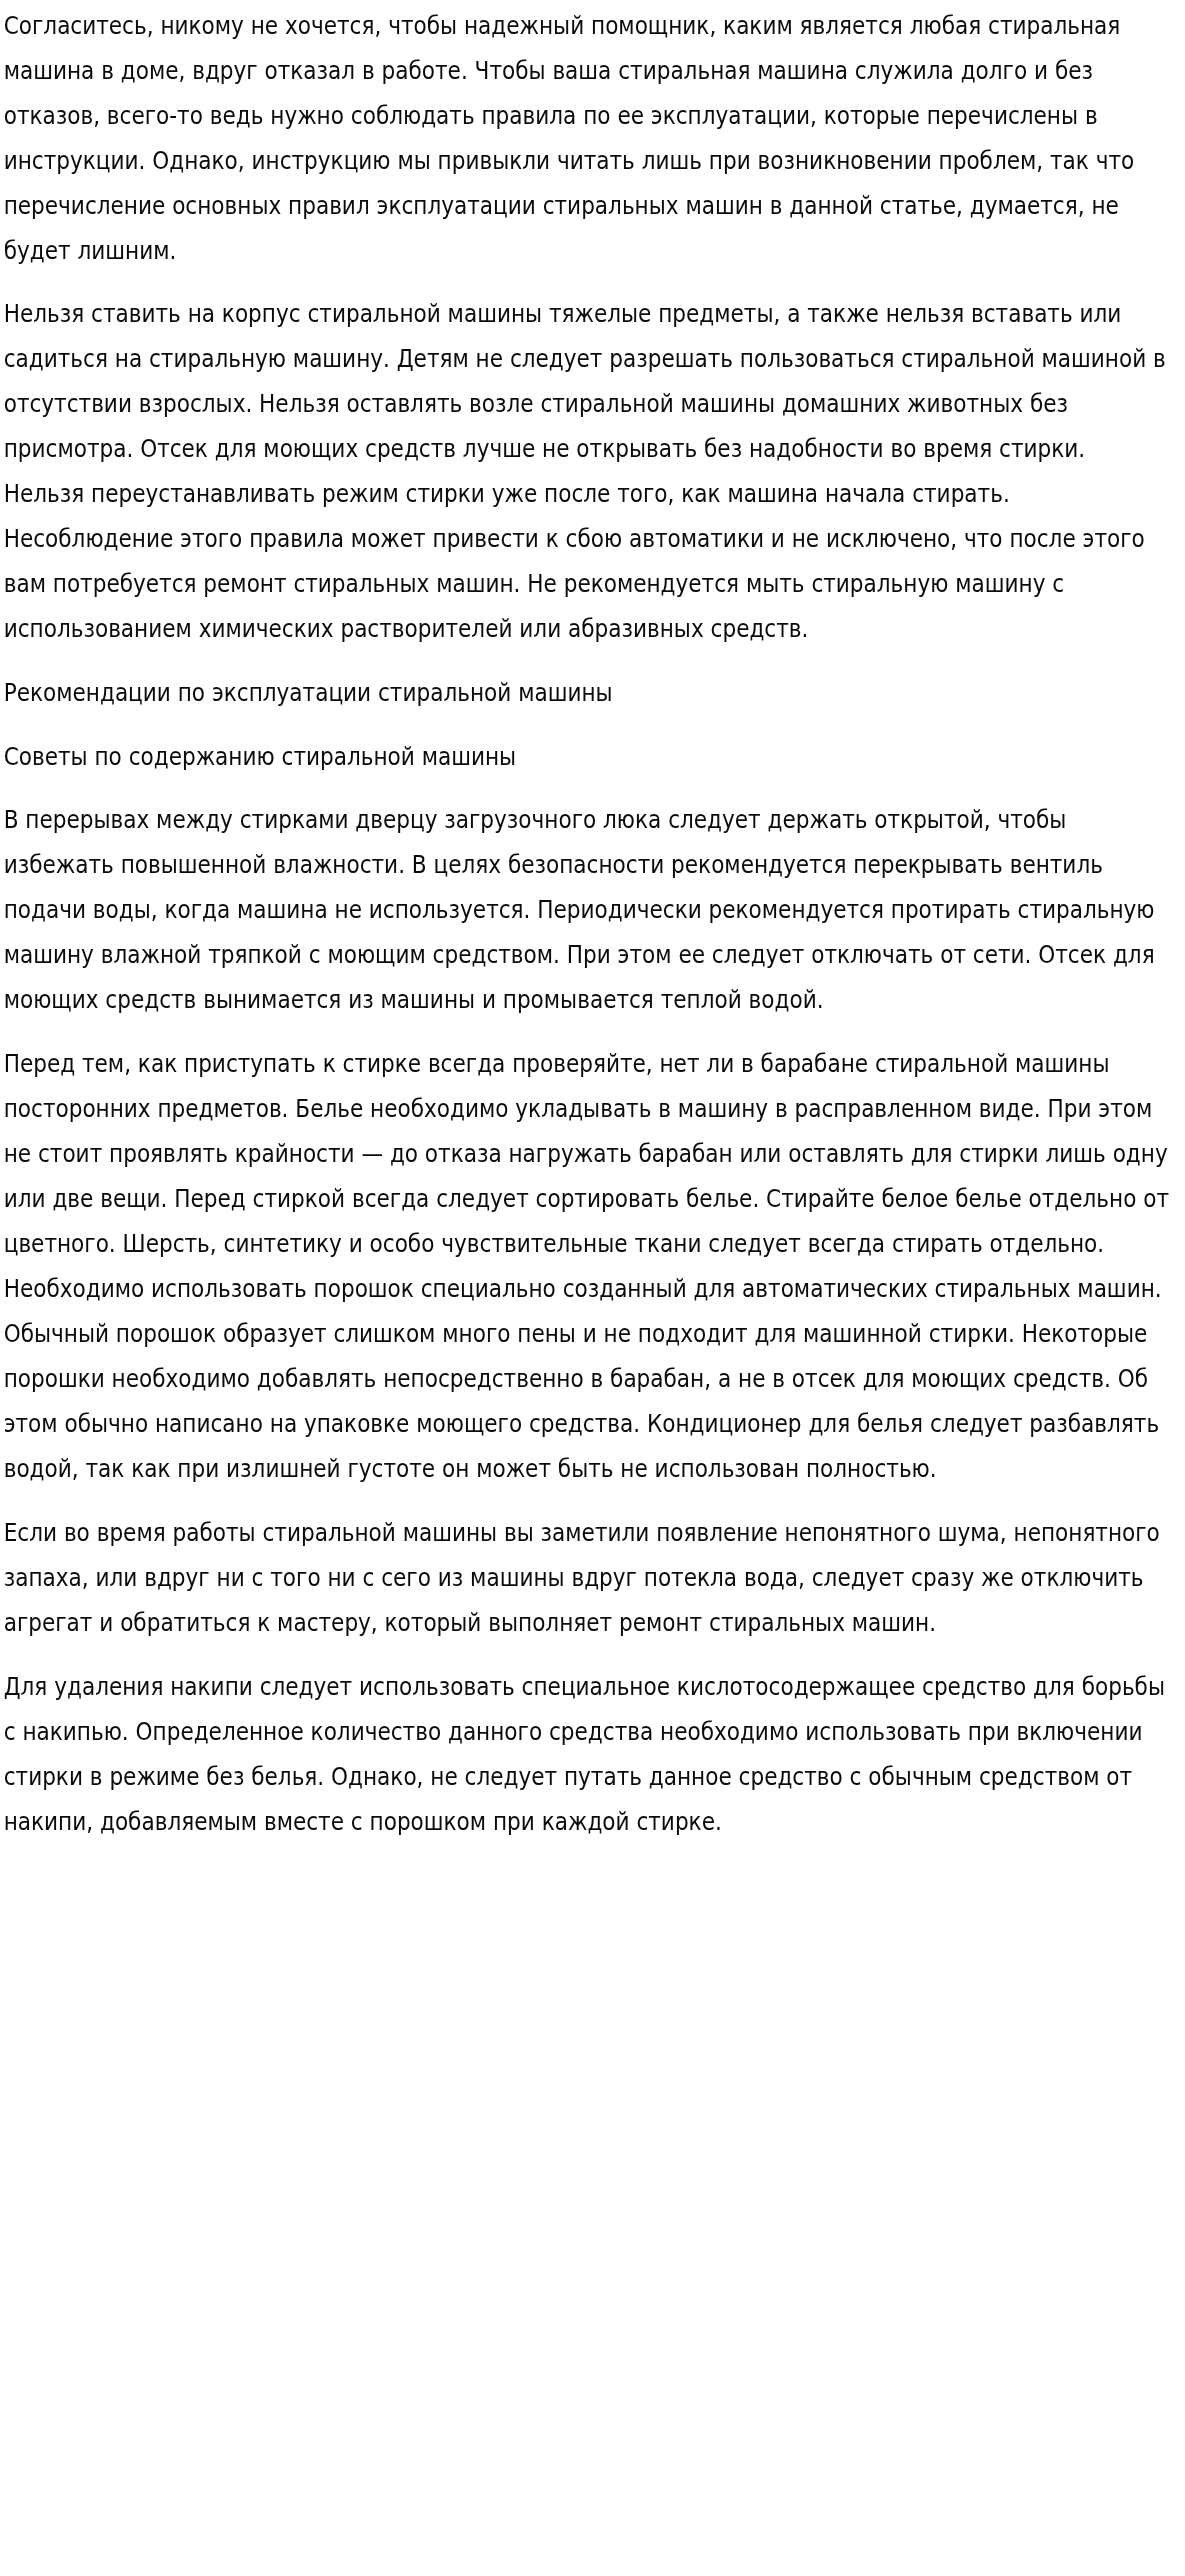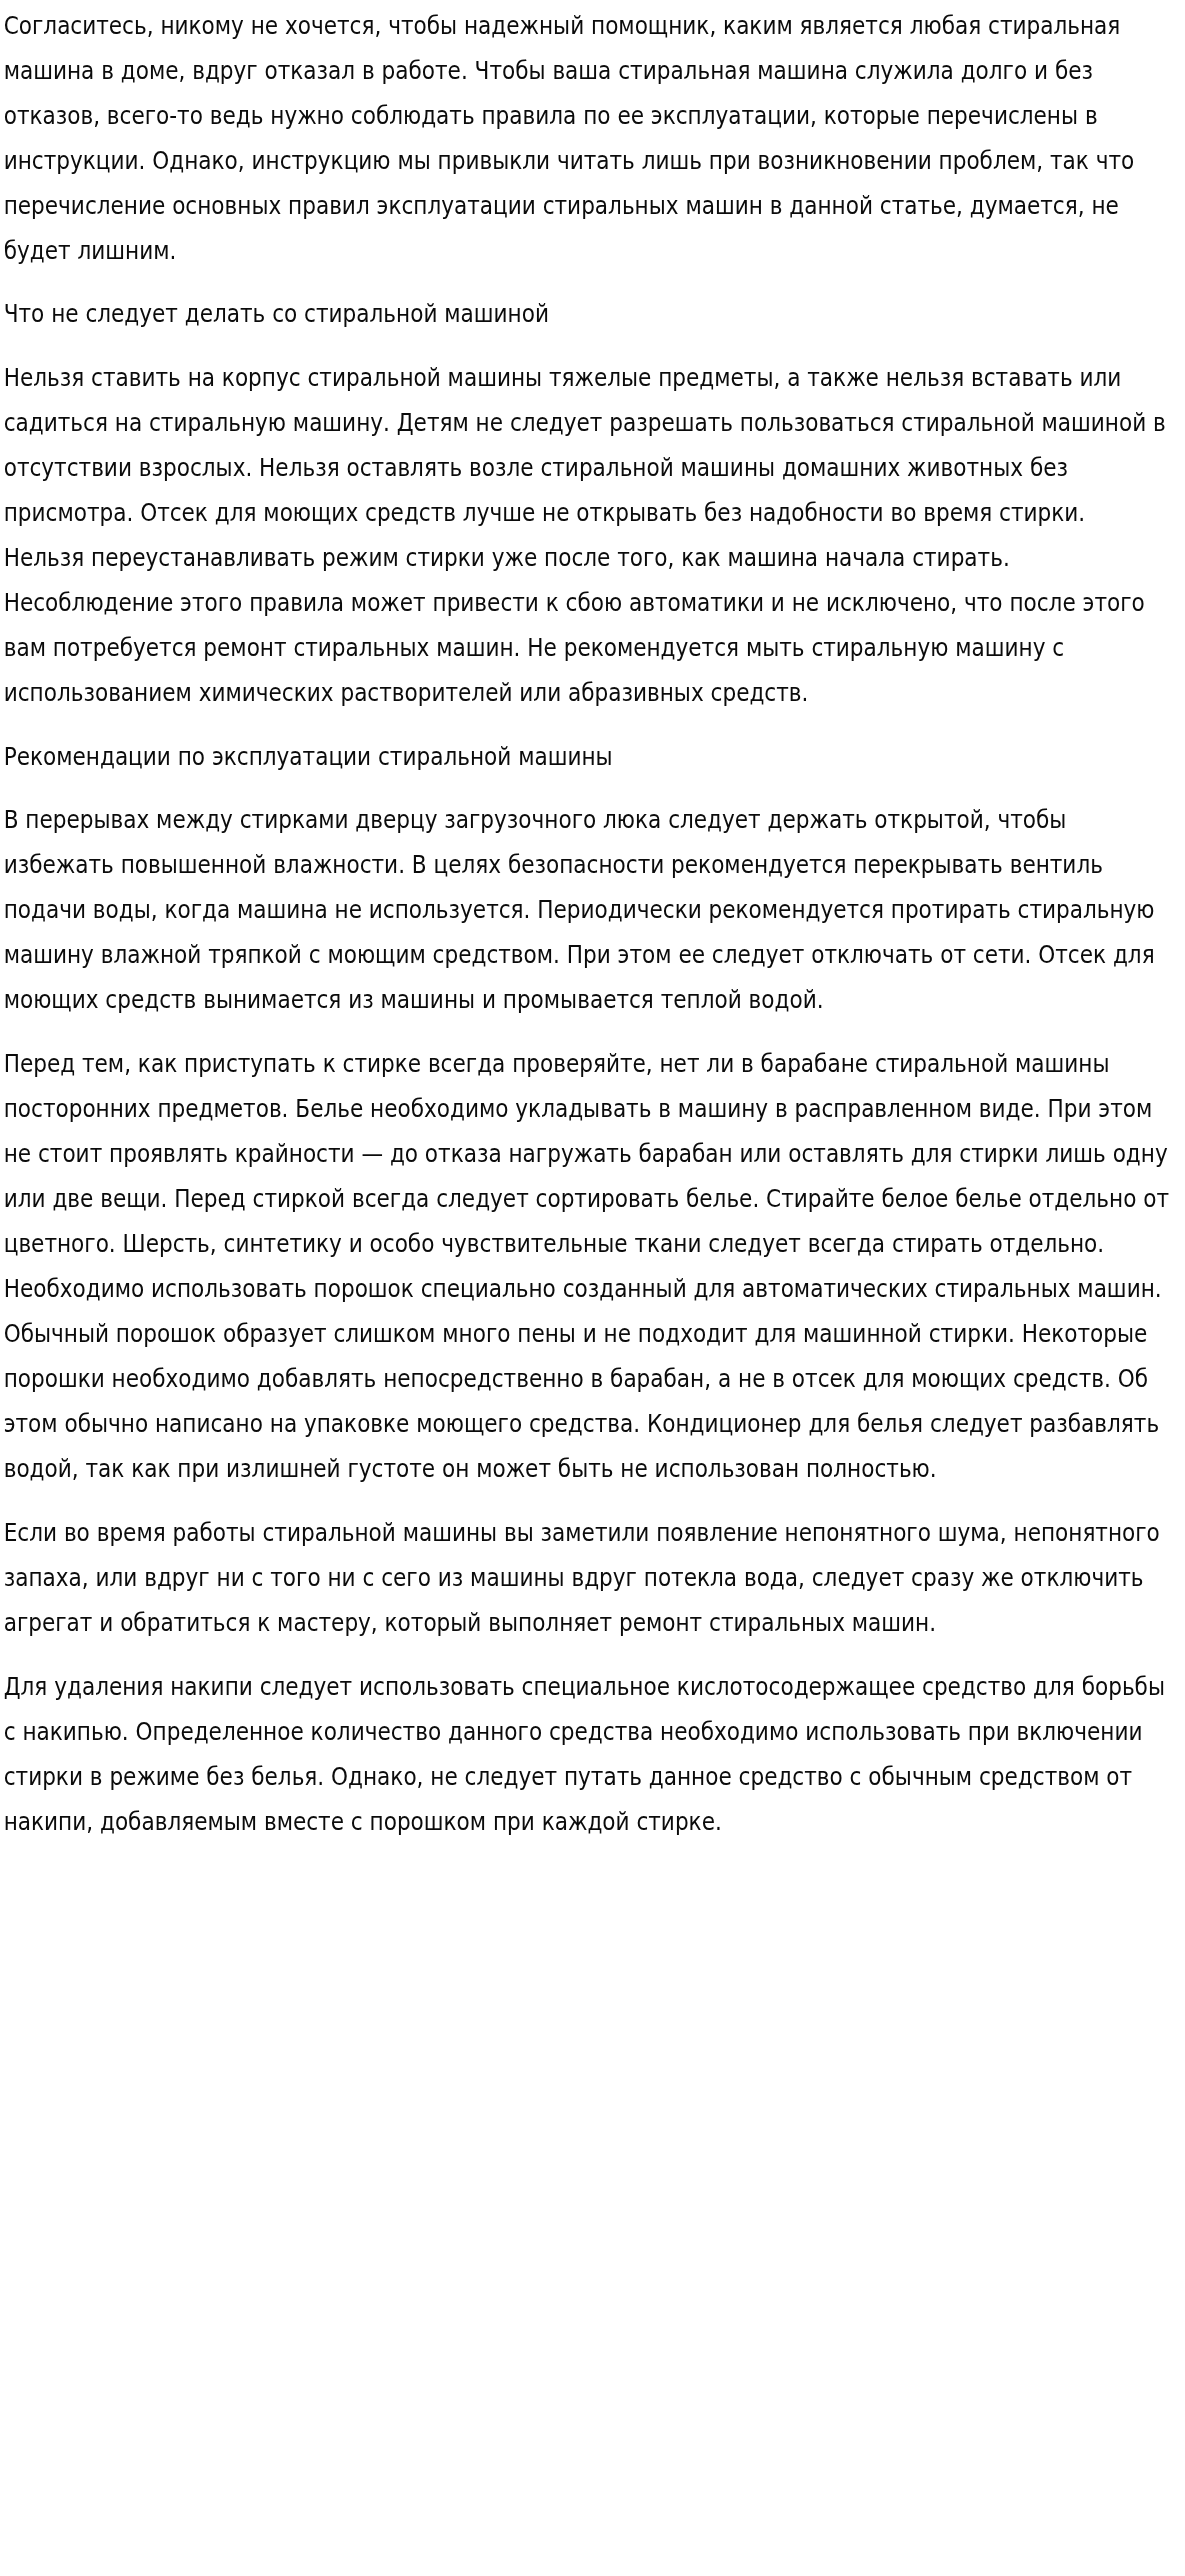--- a/index.html
+++ b/index.html
@@ -28,21 +28,21 @@
     letter-spacing: 0;
     word-spacing: 0;
     text-align: left;
   }
 </style>
 </head>
 <body>
 
 <main data-name="article">
     <p data-name="article-paragraph">Согласитесь, никому не хочется, чтобы надежный помощник, каким является любая стиральная машина в доме, вдруг отказал в работе. Чтобы ваша стиральная машина служила долго и без отказов, всего-то ведь нужно соблюдать правила по ее эксплуатации, которые перечислены в инструкции. Однако, инструкцию мы привыкли читать лишь при возникновении проблем, так что перечисление основных правил эксплуатации стиральных машин в данной статье, думается, не будет лишним.</p>
-    <h2 data-name="section-heading">Что не следует делать со стиральной машиной</h2>
     <p data-name="article-paragraph">Нельзя ставить на корпус стиральной машины тяжелые предметы, а также нельзя вставать или садиться на стиральную машину. Детям не следует разрешать пользоваться стиральной машиной в отсутствии взрослых. Нельзя оставлять возле стиральной машины домашних животных без присмотра. Отсек для моющих средств лучше не открывать без надобности во время стирки. Нельзя переустанавливать режим стирки уже после того, как машина начала стирать. Несоблюдение этого правила может привести к сбою автоматики и не исключено, что после этого вам потребуется ремонт стиральных машин. Не рекомендуется мыть стиральную машину с использованием химических растворителей или абразивных средств.</p>
     <h2 data-name="section-heading">Рекомендации по эксплуатации стиральной машины</h2>
+    <h2 data-name="section-heading">Советы по содержанию стиральной машины</h2>
     <p data-name="article-paragraph">В перерывах между стирками дверцу загрузочного люка следует держать открытой, чтобы избежать повышенной влажности. В целях безопасности рекомендуется перекрывать вентиль подачи воды, когда машина не используется. Периодически рекомендуется протирать стиральную машину влажной тряпкой с моющим средством. При этом ее следует отключать от сети. Отсек для моющих средств вынимается из машины и промывается теплой водой.</p>
     <p data-name="article-paragraph">Перед тем, как приступать к стирке всегда проверяйте, нет ли в барабане стиральной машины посторонних предметов. Белье необходимо укладывать в машину в расправленном виде. При этом не стоит проявлять крайности — до отказа нагружать барабан или оставлять для стирки лишь одну или две вещи. Перед стиркой всегда следует сортировать белье. Стирайте белое белье отдельно от цветного. Шерсть, синтетику и особо чувствительные ткани следует всегда стирать отдельно. Необходимо использовать порошок специально созданный для автоматических стиральных машин. Обычный порошок образует слишком много пены и не подходит для машинной стирки. Некоторые порошки необходимо добавлять непосредственно в барабан, а не в отсек для моющих средств. Об этом обычно написано на упаковке моющего средства. Кондиционер для белья следует разбавлять водой, так как при излишней густоте он может быть не использован полностью.</p>
     <p data-name="article-paragraph">Если во время работы стиральной машины вы заметили появление непонятного шума, непонятного запаха, или вдруг ни с того ни с сего из машины вдруг потекла вода, следует сразу же отключить агрегат и обратиться к мастеру, который выполняет ремонт стиральных машин.</p>
     <p data-name="article-paragraph">Для удаления накипи следует использовать специальное кислотосодержащее средство для борьбы с накипью. Определенное количество данного средства необходимо использовать при включении стирки в режиме без белья. Однако, не следует путать данное средство с обычным средством от накипи, добавляемым вместе с порошком при каждой стирке.</p>
   </main>
 
 
 </body></html>

